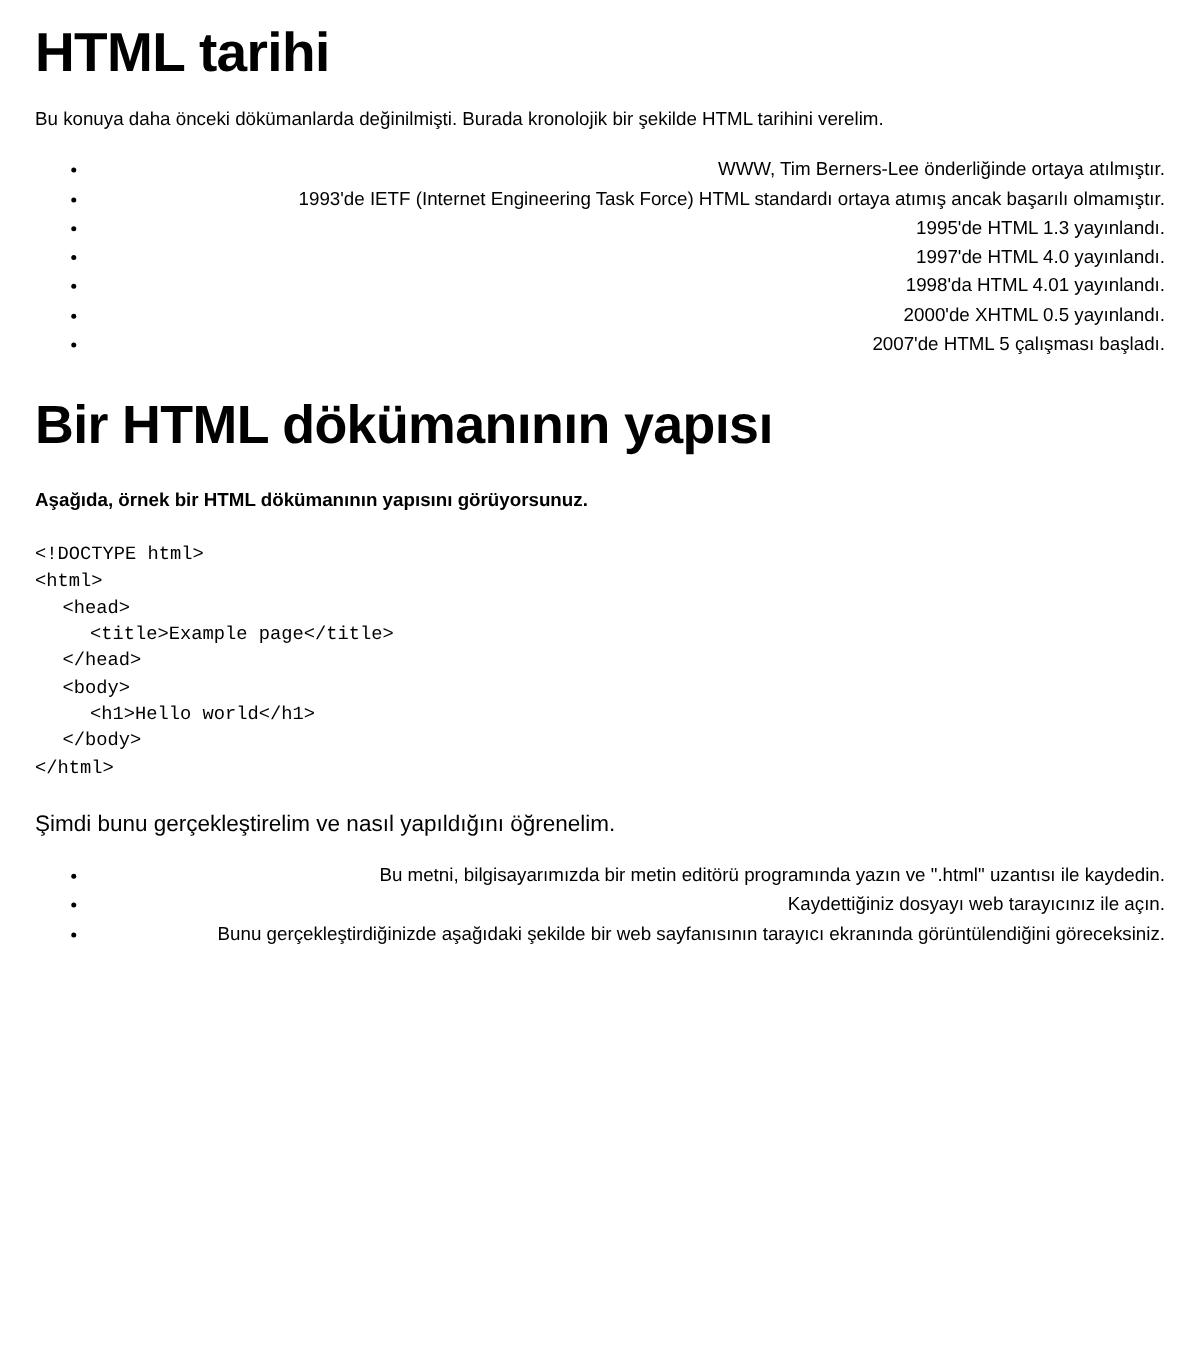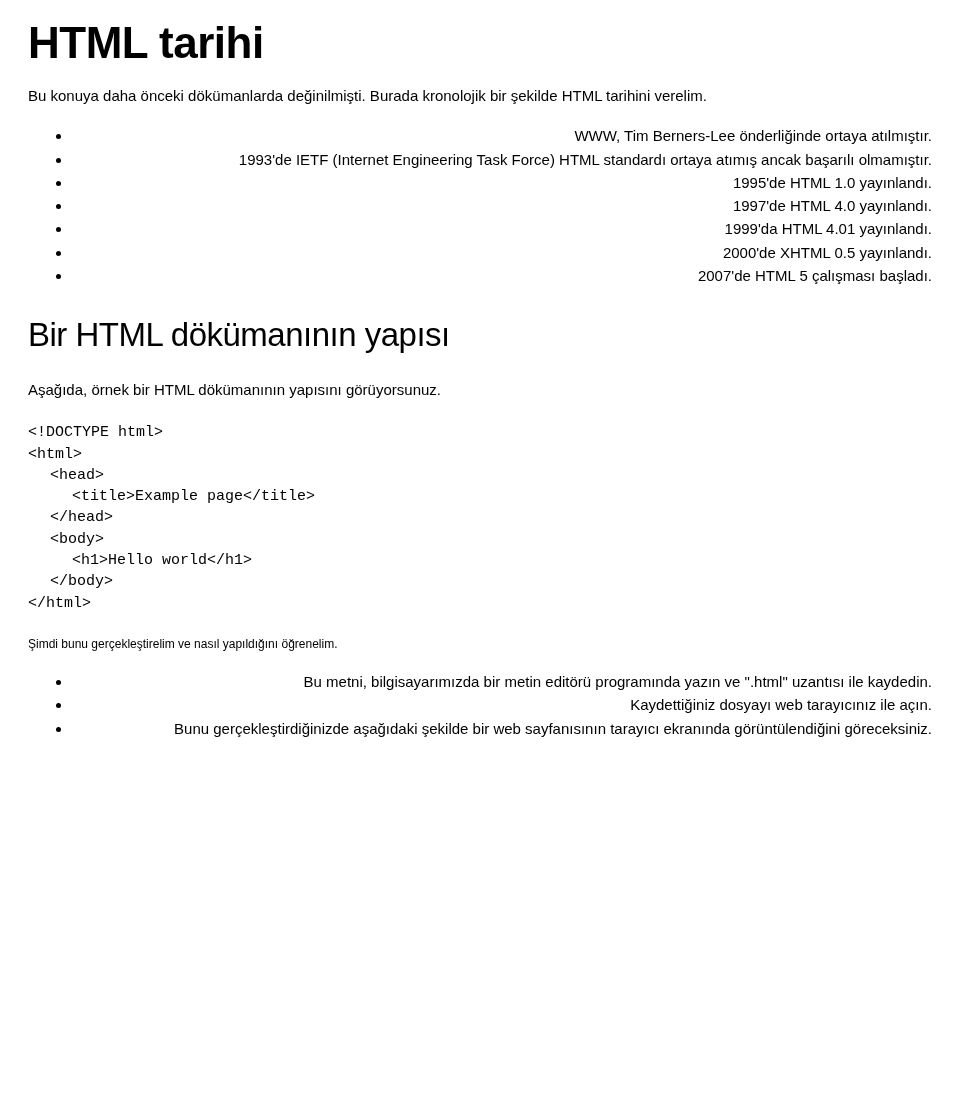--- a/index.html
+++ b/index.html
@@ -26,58 +26,59 @@
     margin: 0 0 30px 0;
     padding-left: 44px;
     font-size: 15px;
     text-align: right;
   }
   ul.bullet-list li {
     margin-bottom: 3px;
     line-height: 1.35;
   }
   h1.section-title {
-    font-size: 33px;
-    font-weight: normal;
+    font-size: 43px;
+    font-weight: bold;
     margin: 0 0 26px 0;
     letter-spacing: -0.5px;
   }
   p.section-intro {
     font-size: 15px;
     margin: 0 0 22px 0;
     line-height: 1.35;
+    font-weight: bold;
   }
   pre.code-block {
     font-family: "Courier New", Courier, monospace;
     font-size: 15px;
     margin: 0 0 22px 0;
     line-height: 1.42;
     white-space: pre;
   }
   .indent1 { padding-left: 22px; display:block; }
   .indent2 { padding-left: 44px; display:block; }
   p.followup {
-    font-size: 12px;
+    font-size: 18px;
     margin: 0 0 20px 0;
     line-height: 1.35;
   }
 </style>
 </head>
 <body>
 
 <h1 class="main-title">HTML tarihi</h1>
 
 <p class="intro">Bu konuya daha önceki dökümanlarda değinilmişti. Burada kronolojik bir şekilde HTML tarihini verelim.</p>
 
 <ul class="bullet-list">
   <li>WWW, Tim Berners-Lee önderliğinde ortaya atılmıştır.</li>
   <li>1993'de IETF (Internet Engineering Task Force) HTML standardı ortaya atımış ancak başarılı olmamıştır.</li>
-  <li>1995'de HTML 1.0 yayınlandı.</li>
+  <li>1995'de HTML 1.3 yayınlandı.</li>
   <li>1997'de HTML 4.0 yayınlandı.</li>
-  <li>1999'da HTML 4.01 yayınlandı.</li>
+  <li>1998'da HTML 4.01 yayınlandı.</li>
   <li>2000'de XHTML 0.5 yayınlandı.</li>
   <li>2007'de HTML 5 çalışması başladı.</li>
 </ul>
 
 <h1 class="section-title">Bir HTML dökümanının yapısı</h1>
 
 <p class="section-intro">Aşağıda, örnek bir HTML dökümanının yapısını görüyorsunuz.</p>
 
 <pre class="code-block"><span>&lt;!DOCTYPE html&gt;</span>
 <span>&lt;html&gt;</span>

